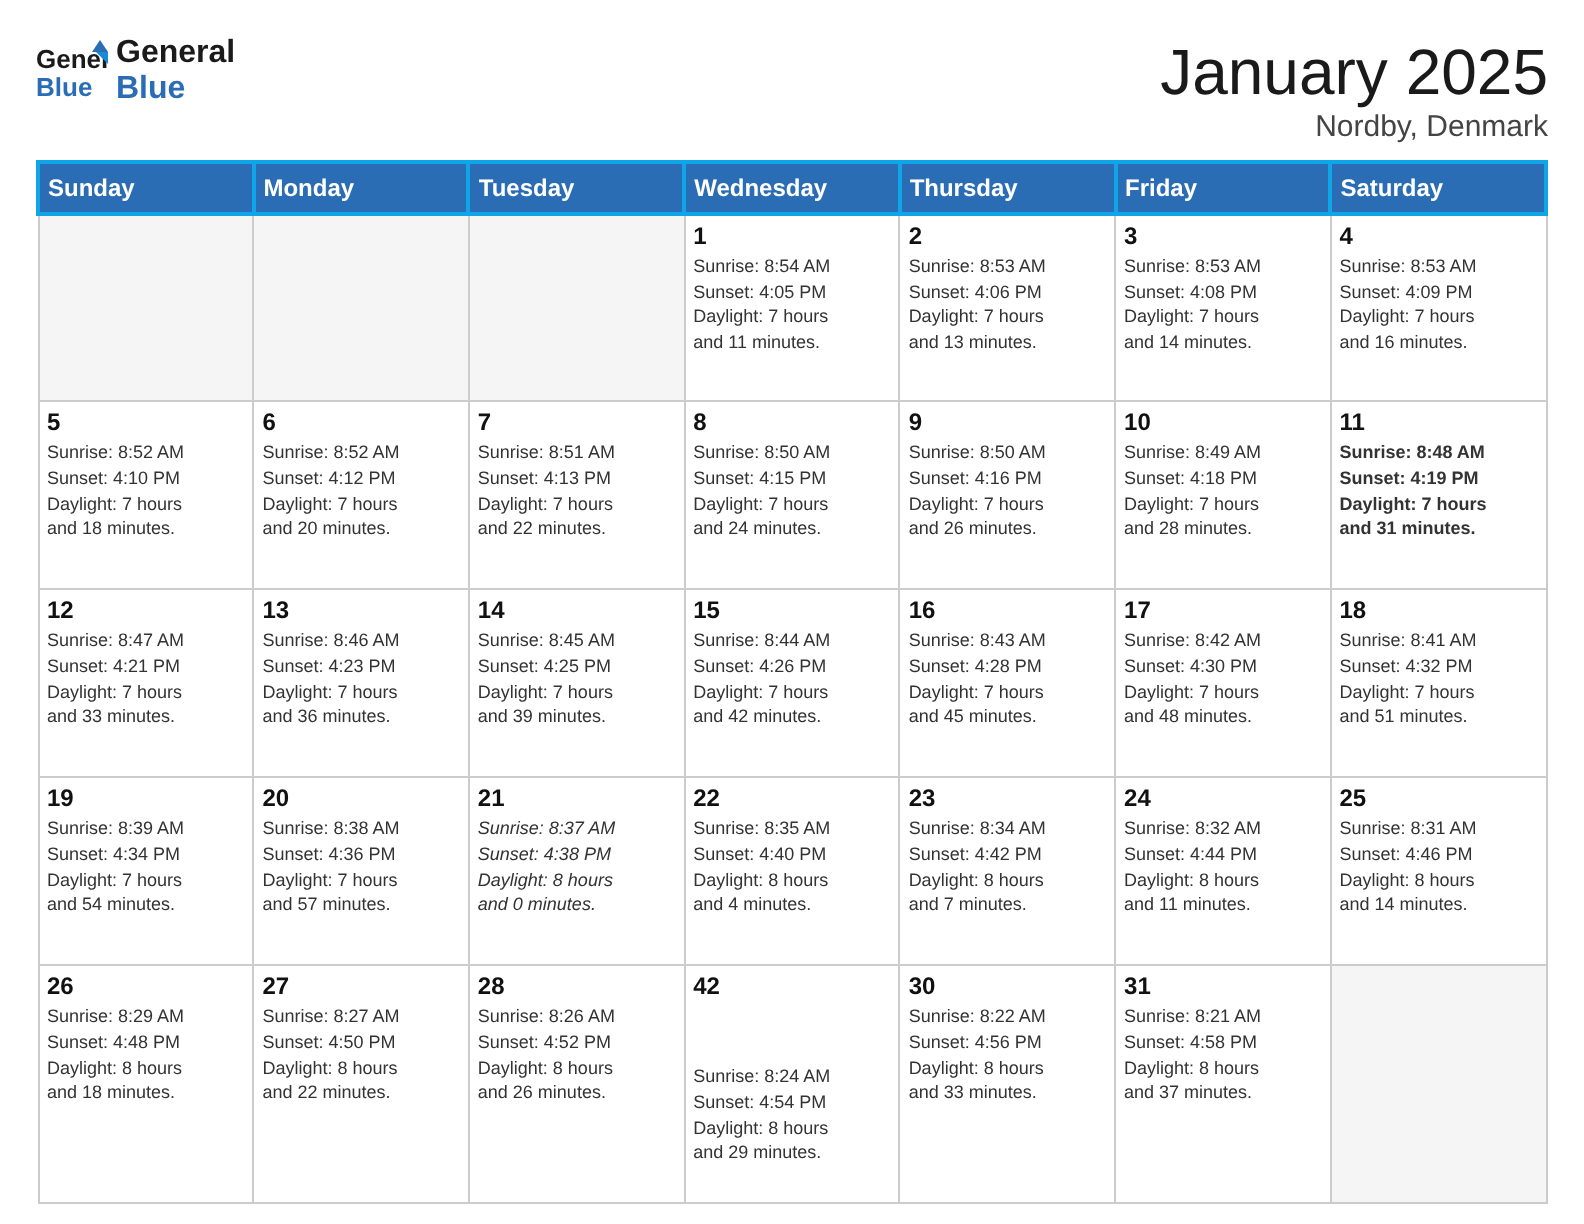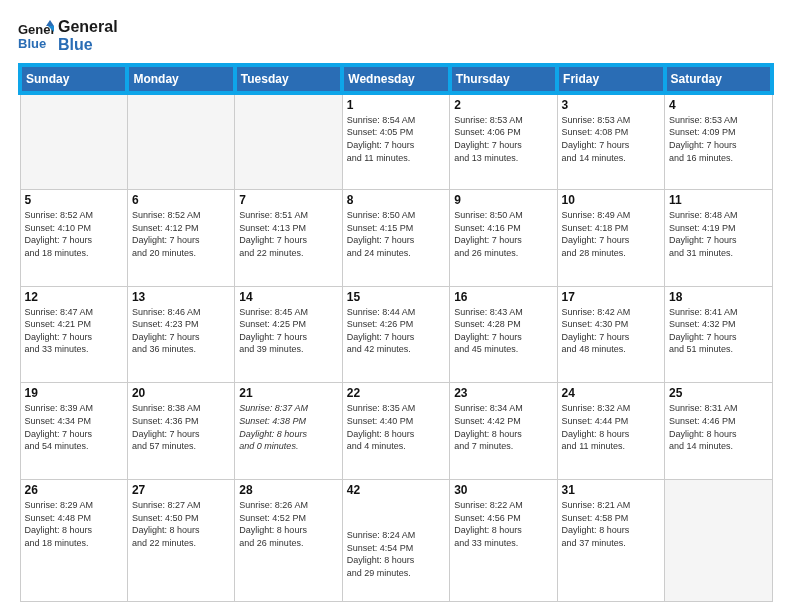--- a/index.html
+++ b/index.html
@@ -50,21 +50,21 @@
       width: 100%;
       table-layout: fixed;
     }
     .calendar th {
       background: #2a6db5;
       color: #fff;
       font-size: 12px;
       font-weight: bold;
       padding: 5px 4px;
       text-align: left;
-      border: 4px solid #0ea5e9;
+      border: 2px solid #0ea5e9;
     }
     .calendar td {
       border: 1px solid #ccc;
       vertical-align: top;
       padding: 3px 4px;
       font-size: 9.5px;
       color: #222;
       background: #fff;
       height: 82px;
     }
@@ -96,20 +96,24 @@
         <text x="0" y="16" font-size="13" font-weight="bold" fill="#1a1a1a">General</text>
         <text x="0" y="30" font-size="13" font-weight="bold" fill="#2a6db5">Blue</text>
         <polygon points="28,8 36,8 32,2" fill="#2a6db5"></polygon>
         <polygon points="30,8 36,8 36,14" fill="#1a8ad4"></polygon>
       </svg>
       <div style="display:flex;flex-direction:column;line-height:1.15;">
         <span style="font-size:16px;font-weight:bold;color:#1a1a1a;">General</span>
         <span style="font-size:16px;font-weight:bold;color:#2a6db5;">Blue</span>
       </div>
     </div>
+    <div class="title-block">
+      <div class="month-title">January 2025</div>
+      <div class="location">Nordby, Denmark</div>
+    </div>
   </div>
 
   <table class="calendar">
     <thead>
       <tr>
 
       <th>Sunday</th>
           <th>Monday</th>
           <th>Tuesday</th>
           <th>Wednesday</th>
@@ -190,21 +194,21 @@
           </td>
           <td>
             <div class="day-num">10</div>
             <div class="day-info" style="white-space: pre-line;">Sunrise: 8:49 AM
 Sunset: 4:18 PM
 Daylight: 7 hours
 and 28 minutes.</div>
           </td>
           <td>
             <div class="day-num">11</div>
-            <div class="day-info" style="white-space: pre-line;">Sunrise: 8:48 AM
+            <div class="day-info" style="white-space: pre-line; font-weight: bold;">Sunrise: 8:48 AM
 Sunset: 4:19 PM
 Daylight: 7 hours
 and 31 minutes.</div>
           </td>
         </tr>
         <tr class="week-row">
           <td>
             <div class="day-num">12</div>
             <div class="day-info" style="white-space: pre-line;">Sunrise: 8:47 AM
 Sunset: 4:21 PM

